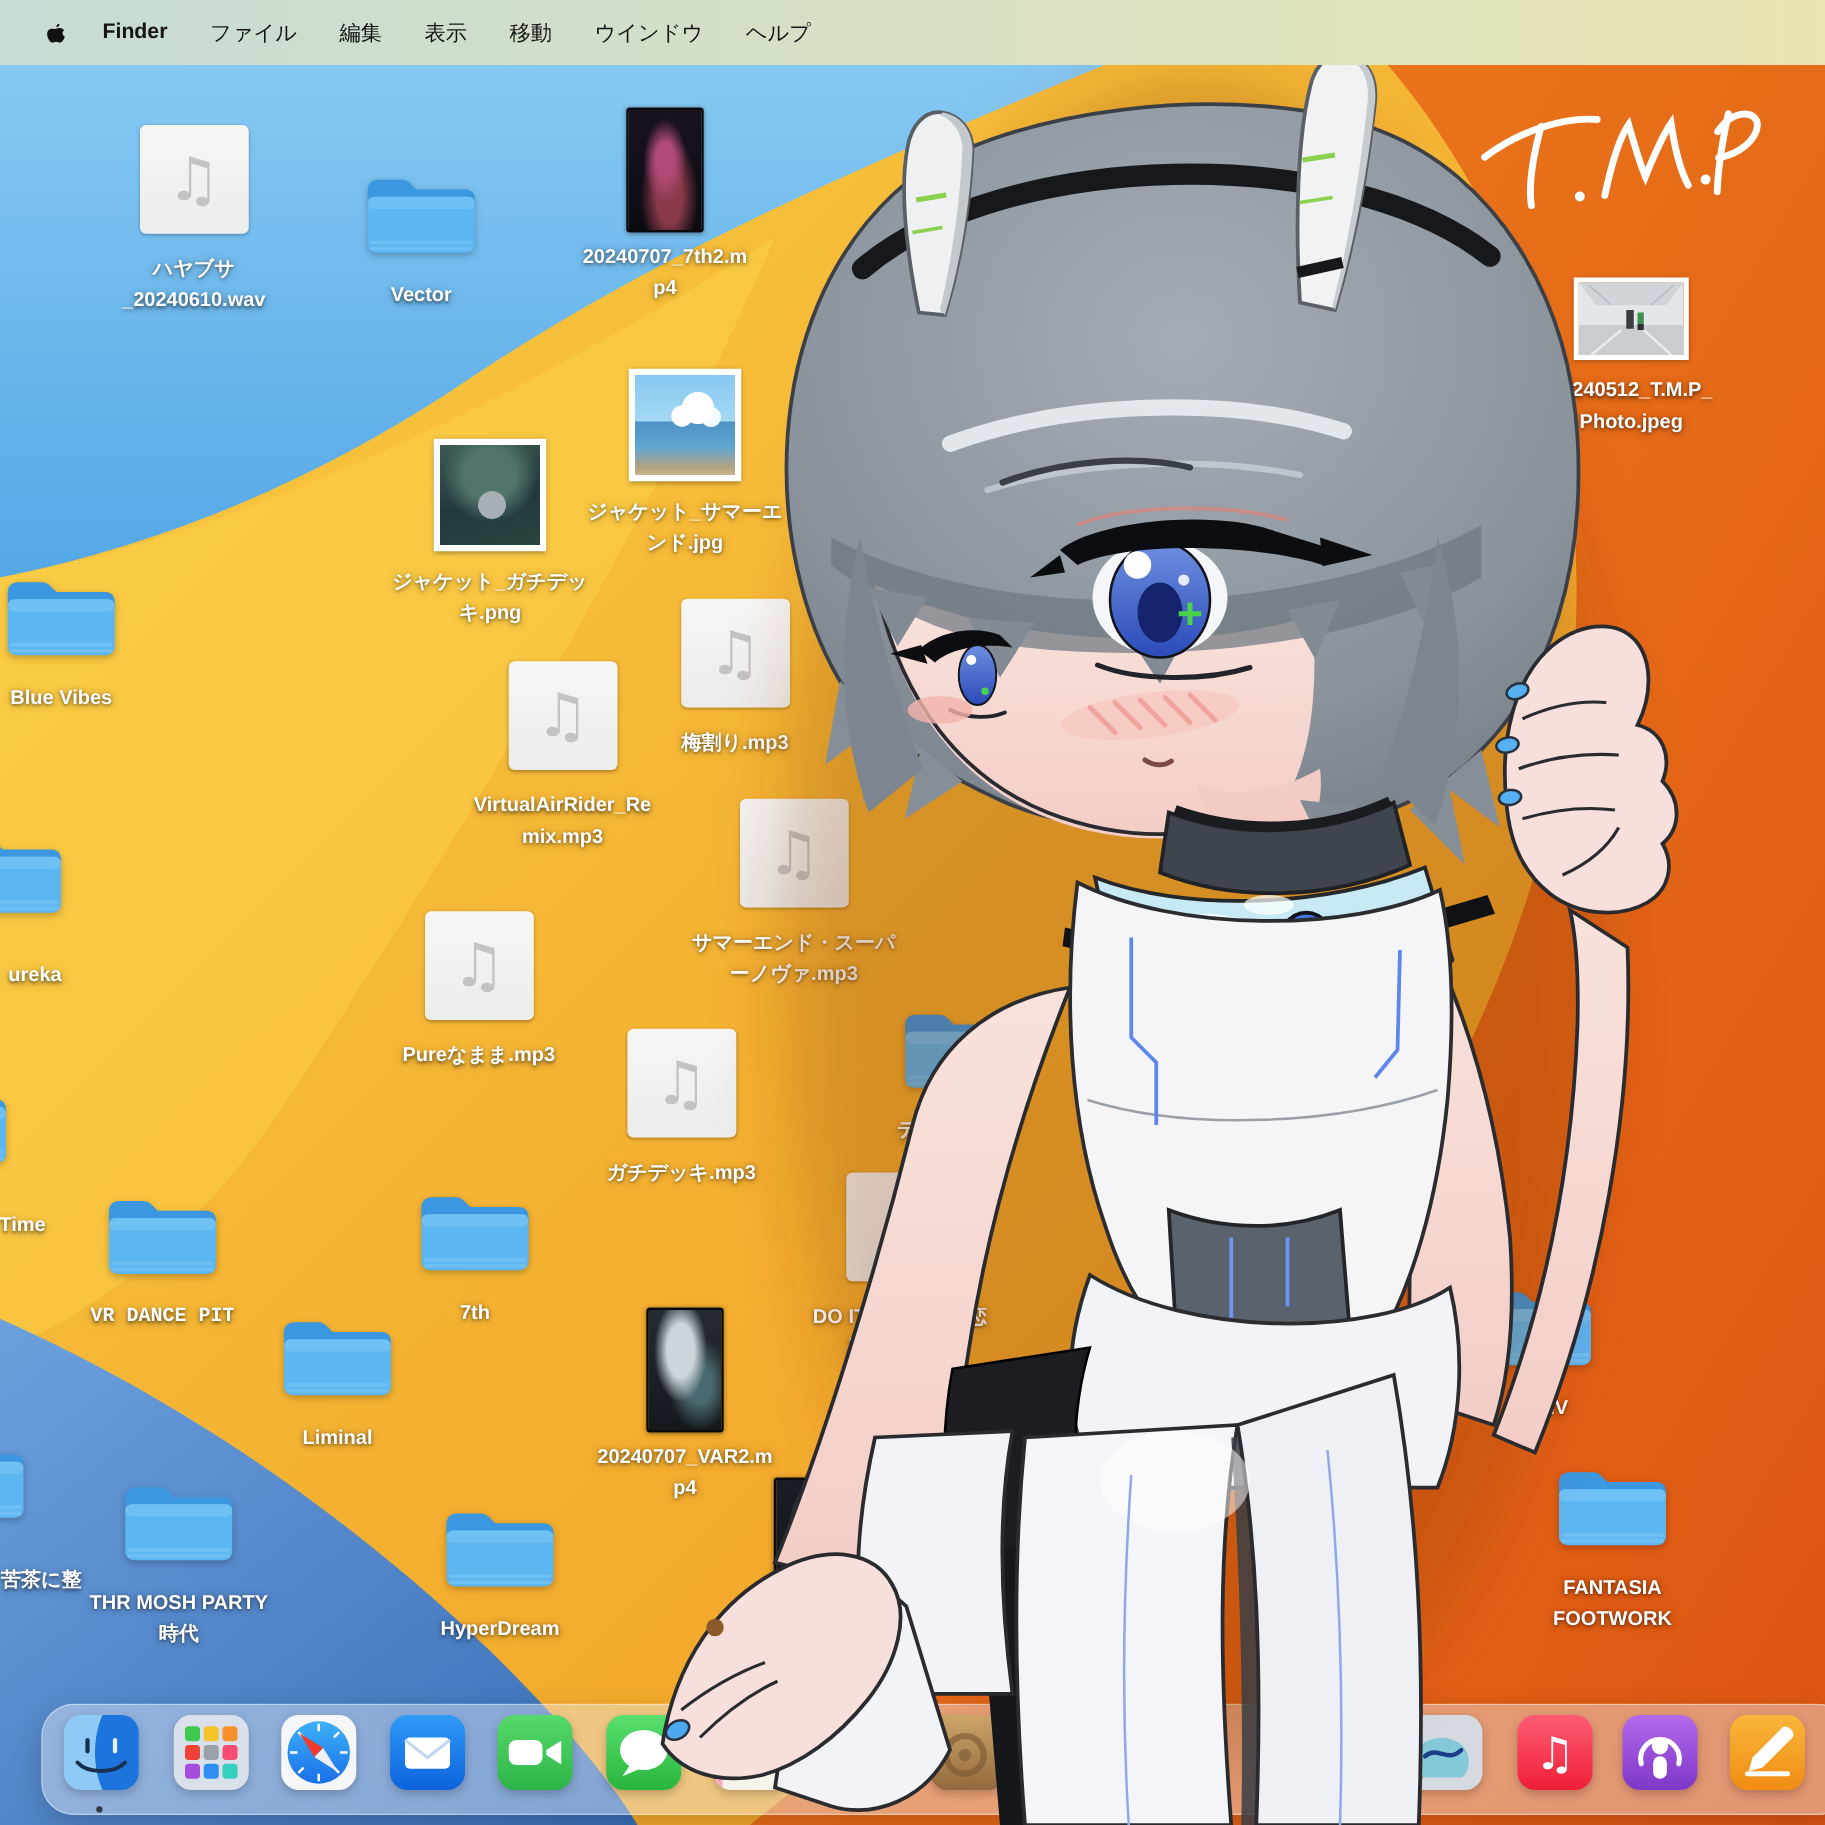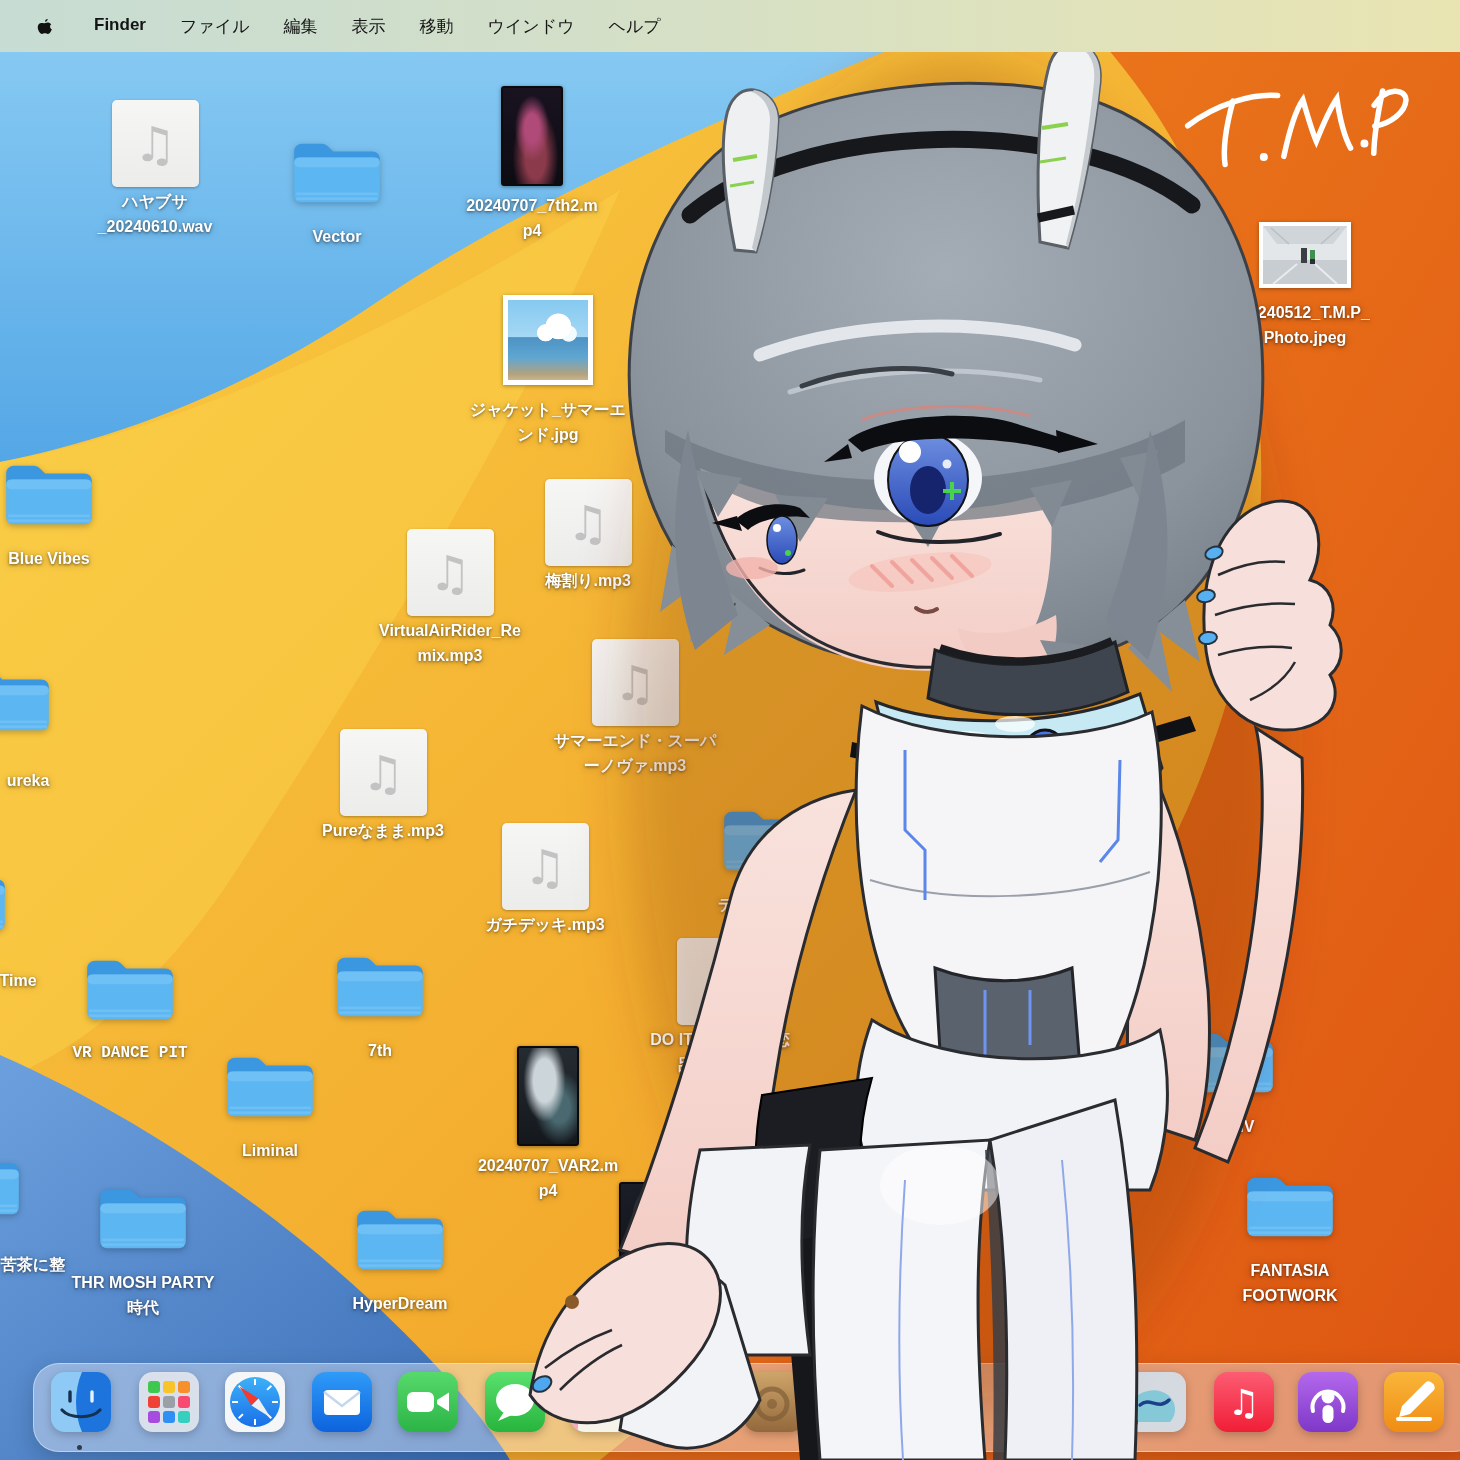--- a/index.html
+++ b/index.html
@@ -12,21 +12,21 @@
   #wallpaper{position:absolute;inset:0;z-index:0;}
   
   #signature{position:absolute;left:1178px;top:82px;z-index:1;transform:rotate(-2deg);}
   
   #menubar{
     position:absolute;left:0;top:0;width:1460px;height:52px;z-index:6;
     background:linear-gradient(90deg,#c7dcd3 0%,#d3dfc8 40%,#dee2bd 70%,#e9e4b2 100%);
     display:flex;align-items:center;color:#141414;font-size:17px;
   }
   #menubar .apple{width:20px;height:24px;margin-left:33px;margin-right:8px;}
-  #menu-items{display:flex;list-style:none;margin:16px;padding:0;}
+  #menu-items{display:flex;list-style:none;margin:4px;padding:0;}
   #menu-items li{padding:0 17px;cursor:default;white-space:nowrap;}
   #menu-items li.bold{font-weight:700;}
   
   #desk{position:absolute;inset:0;z-index:2;}
   .dicon{position:absolute;width:220px;display:flex;flex-direction:column;align-items:center;
     color:#fff;font-size:16px;font-weight:600;text-align:center;line-height:25px;
     text-shadow:0 1px 3px rgba(0,0,0,.55),0 1px 8px rgba(0,0,0,.25);}
   .dicon .thumb{flex:none;}
   .t-folder .thumb svg{width:94px;height:72px;filter:drop-shadow(0 2px 3px rgba(0,0,0,.25));display:block;}
   .t-music .thumb{width:87px;height:87px;background:linear-gradient(#f6f6f4,#ececea);
@@ -35,21 +35,21 @@
   .t-music .note{font-family:"DejaVu Sans",sans-serif;font-size:48px;color:#c3c3c3;line-height:1;text-shadow:none;}
   .t-image .thumb{width:90px;height:90px;box-sizing:border-box;border:5px solid #fff;
     box-shadow:0 1px 4px rgba(0,0,0,.35);}
   .t-video .thumb{width:62px;height:100px;box-sizing:border-box;border:2px solid #0b0b0e;border-radius:3px;
     box-shadow:0 1px 4px rgba(0,0,0,.4);}
   .t-photo .thumb{width:92px;height:66px;box-sizing:border-box;border:4px solid #fff;
     box-shadow:0 1px 4px rgba(0,0,0,.35);}
   .dlabel{margin-top:12px;}
   .t-folder .dlabel{margin-top:16px;}
   .t-video .dlabel{margin-top:7px;}
-  .t-music .dlabel{margin-top:2px;}
+  .t-music .dlabel{margin-top:16px;}
   
   .v-sky{background:
     radial-gradient(circle at 63% 33%, #ffffff 0 17%, rgba(255,255,255,0) 18%),
     radial-gradient(circle at 47% 41%, #ffffff 0 13%, rgba(255,255,255,0) 14%),
     radial-gradient(circle at 76% 42%, #f2fbff 0 10%, rgba(255,255,255,0) 11%),
     linear-gradient(#86c9f0 0%,#a5d8f4 46%,#4e93c4 47%,#5fa6d2 72%,#b4a27e 93%,#c9b690 100%);}
   .v-forest{background:
     radial-gradient(circle at 52% 60%, #a6b0b5 0 17%, rgba(0,0,0,0) 18%),
     radial-gradient(circle at 50% 30%, #51756c 0 30%, rgba(0,0,0,0) 55%),
     linear-gradient(165deg,#3c5a54,#22393c 55%,#2a4540);}
@@ -148,20 +148,24 @@
       <div class="dlabel">Vector</div>
     </div>
     <div class="dicon t-video" style="left: 422px; top: 86px;">
       <div class="thumb v-concert"></div>
       <div class="dlabel">20240707_7th2.m<br>p4</div>
     </div>
     <div class="dicon t-image" style="left: 438px; top: 295px;">
       <div class="thumb v-sky"></div>
       <div class="dlabel">ジャケット_サマーエ<br>ンド.jpg</div>
     </div>
+    <div class="dicon t-image" style="left: 282px; top: 351px;">
+      <div class="thumb v-forest"></div>
+      <div class="dlabel">ジャケット_ガチデッ<br>キ.png</div>
+    </div>
     <div class="dicon t-folder" style="left: -61px; top: 458px;">
       <div class="thumb">
         <svg viewBox="0 0 96 74">
           <path d="M4,16 C4,11 8,8 12,8 h20 c3,0 5,1 7,3 l5,5 h40 c5,0 8,3 8,8 v4 H4 Z" fill="#3b97e0"></path>
           <rect x="4" y="22" width="88" height="46" rx="7" fill="#5cb6f2"></rect>
           <rect x="4" y="22" width="88" height="10" rx="5" fill="#6fc0f5"></rect>
           <path d="M6,58 h84 v3 H6 Z" fill="#7cc7f6" opacity=".55"></path>
           <path d="M6,63 h84 v3 H6 Z" fill="#7cc7f6" opacity=".55"></path>
         </svg>
       </div>

